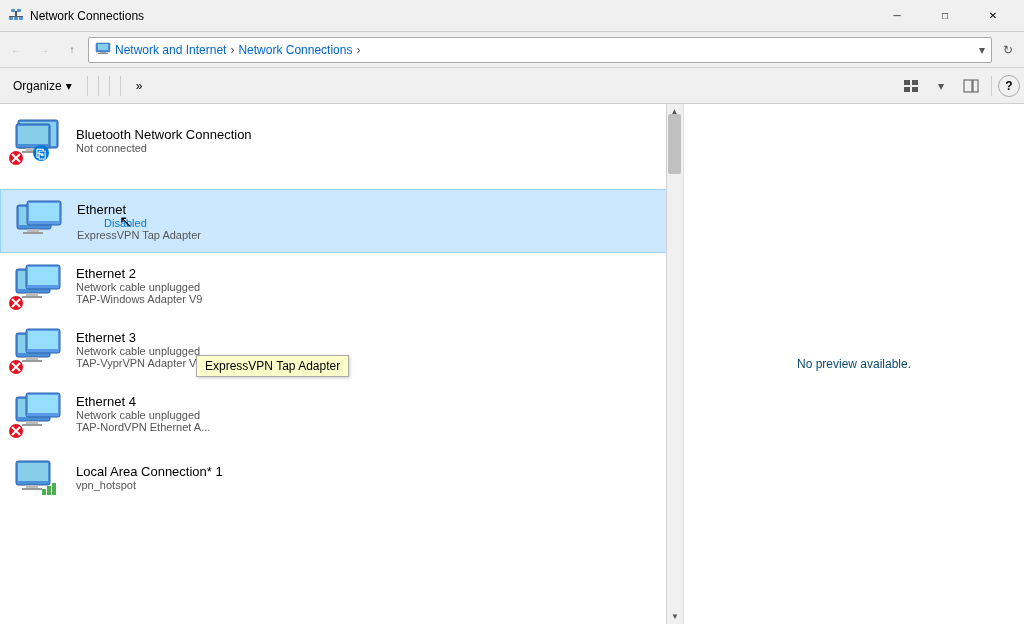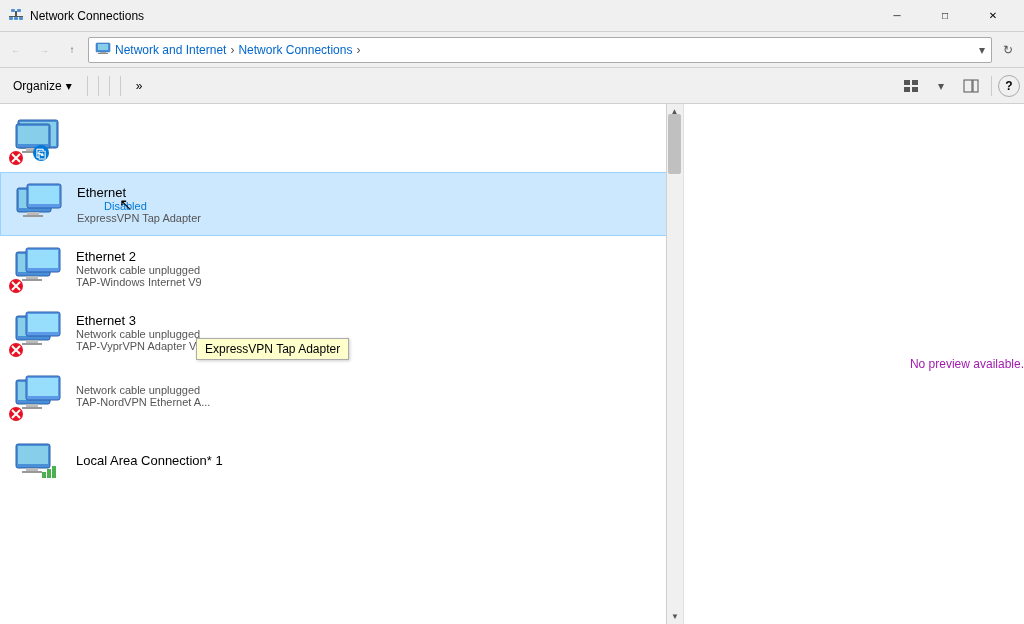--- a/index.html
+++ b/index.html
@@ -129,22 +129,22 @@
       width: 15px; background: #c0c0c0; height: 80px; position: absolute; top: 10px; left: 1px;
       border-radius: 2px;
     }
     .scrollbar-arrow {
       width: 15px; height: 15px; display: flex; align-items: center; justify-content: center;
       cursor: pointer; font-size: 8px; color: #555;
     }
 
     
     .preview-pane {
-      width: 340px; background: #fff; display: flex; align-items: center; justify-content: flex-end;
-      color: #a21caf; font-size: 12px;
+      width: 340px; background: #fff; display: flex; align-items: center; justify-content: center;
+      color: #0c4a6e; font-size: 12px;
     }
 
     
     .tooltip {
       position: absolute;
       background: #ffffcc;
       border: 1px solid #aaa;
       padding: 3px 8px;
       font-size: 12px;
       color: #000;
@@ -256,23 +256,27 @@
             </svg>
           </div>
 
           <div style="position:absolute;bottom:4px;left:24px;width:18px;height:18px;">
             <svg width="18" height="18" viewBox="0 0 18 18">
               <circle cx="9" cy="9" r="8" fill="#0078d7"></circle>
               <text x="9" y="14" text-anchor="middle" font-size="12" fill="white" font-weight="bold">⎘</text>
             </svg>
           </div>
         </div>
-      </div>
-
-      <div class="net-item selected" style="position:relative;">
+        <div class="net-item-info">
+          <div class="net-item-name">Bluetooth Network Connection</div>
+          <div class="net-item-status" style="color:#555;">Not connected</div>
+        </div>
+      </div>
+
+      <div class="net-item selected" style="position:relative;margin-top:17px;">
         <div class="net-item-icon-container">
           <svg width="48" height="48" viewBox="0 0 48 48" style="position:absolute;top:0;left:6px;">
             <rect x="2" y="10" width="34" height="24" rx="2" fill="#4a90d9" stroke="#2a60a9" stroke-width="1"></rect>
             <rect x="4" y="12" width="30" height="18" fill="#87ceeb"></rect>
             <rect x="12" y="34" width="12" height="3" fill="#bbb"></rect>
             <rect x="8" y="37" width="20" height="2" fill="#999"></rect>
 
             <rect x="12" y="6" width="34" height="24" rx="2" fill="#5a9ae9" stroke="#2a60a9" stroke-width="1"></rect>
             <rect x="14" y="8" width="30" height="18" fill="#97defc"></rect>
           </svg>
@@ -302,21 +306,21 @@
             <svg width="16" height="16" viewBox="0 0 16 16">
               <circle cx="8" cy="8" r="7" fill="#e81123"></circle>
               <line x1="4" y1="4" x2="12" y2="12" stroke="white" stroke-width="2"></line>
               <line x1="12" y1="4" x2="4" y2="12" stroke="white" stroke-width="2"></line>
             </svg>
           </div>
         </div>
         <div class="net-item-info">
           <div class="net-item-name">Ethernet 2</div>
           <div class="net-item-status" style="color:#555;">Network cable unplugged</div>
-          <div class="net-item-adapter">TAP-Windows Internet V9</div>
+          <div class="net-item-adapter">TAP-Windows Adapter V9</div>
         </div>
       </div>
 
       <div class="net-item">
         <div class="net-item-icon-container">
           <svg width="48" height="48" viewBox="0 0 48 48" style="position:absolute;top:0;left:6px;">
             <rect x="2" y="10" width="34" height="24" rx="2" fill="#4a90d9" stroke="#2a60a9" stroke-width="1"></rect>
             <rect x="4" y="12" width="30" height="18" fill="#87ceeb"></rect>
             <rect x="12" y="34" width="12" height="3" fill="#bbb"></rect>
             <rect x="8" y="37" width="20" height="2" fill="#999"></rect>
@@ -350,20 +354,21 @@
           </svg>
           <div style="position:absolute;bottom:0;left:0;width:16px;height:16px;">
             <svg width="16" height="16" viewBox="0 0 16 16">
               <circle cx="8" cy="8" r="7" fill="#e81123"></circle>
               <line x1="4" y1="4" x2="12" y2="12" stroke="white" stroke-width="2"></line>
               <line x1="12" y1="4" x2="4" y2="12" stroke="white" stroke-width="2"></line>
             </svg>
           </div>
         </div>
         <div class="net-item-info">
+          <div class="net-item-name">Ethernet 4</div>
           <div class="net-item-status" style="color:#555;">Network cable unplugged</div>
           <div class="net-item-adapter">TAP-NordVPN Ethernet A...</div>
         </div>
       </div>
 
       <div class="net-item">
         <div class="net-item-icon-container">
           <svg width="48" height="48" viewBox="0 0 48 48" style="position:absolute;top:0;left:6px;">
 
             <rect x="2" y="10" width="34" height="24" rx="2" fill="#4a90d9" stroke="#2a60a9" stroke-width="1"></rect>
@@ -371,20 +376,21 @@
             <rect x="12" y="34" width="12" height="3" fill="#bbb"></rect>
             <rect x="8" y="37" width="20" height="2" fill="#999"></rect>
 
             <rect x="28" y="38" width="4" height="6" fill="#4caf50"></rect>
             <rect x="33" y="35" width="4" height="9" fill="#4caf50"></rect>
             <rect x="38" y="32" width="4" height="12" fill="#4caf50"></rect>
           </svg>
         </div>
         <div class="net-item-info">
           <div class="net-item-name">Local Area Connection* 1</div>
+          <div class="net-item-status" style="color:#555;">vpn_hotspot</div>
         </div>
       </div>
 
     </div>
 
     <div class="scrollbar-track" style="position:absolute;right:0;top:0;bottom:0;width:17px;background:#f0f0f0;border-left:1px solid #d0d0d0;">
       <div class="scrollbar-arrow" style="font-size:8px;text-align:center;cursor:pointer;">▲</div>
       <div class="scrollbar-thumb" style="width:13px;height:60px;background:#c0c0c0;margin:0 auto;border-radius:2px;cursor:pointer;"></div>
       <div class="scrollbar-arrow" style="position:absolute;bottom:0;font-size:8px;text-align:center;cursor:pointer;width:100%;">▼</div>
     </div>

